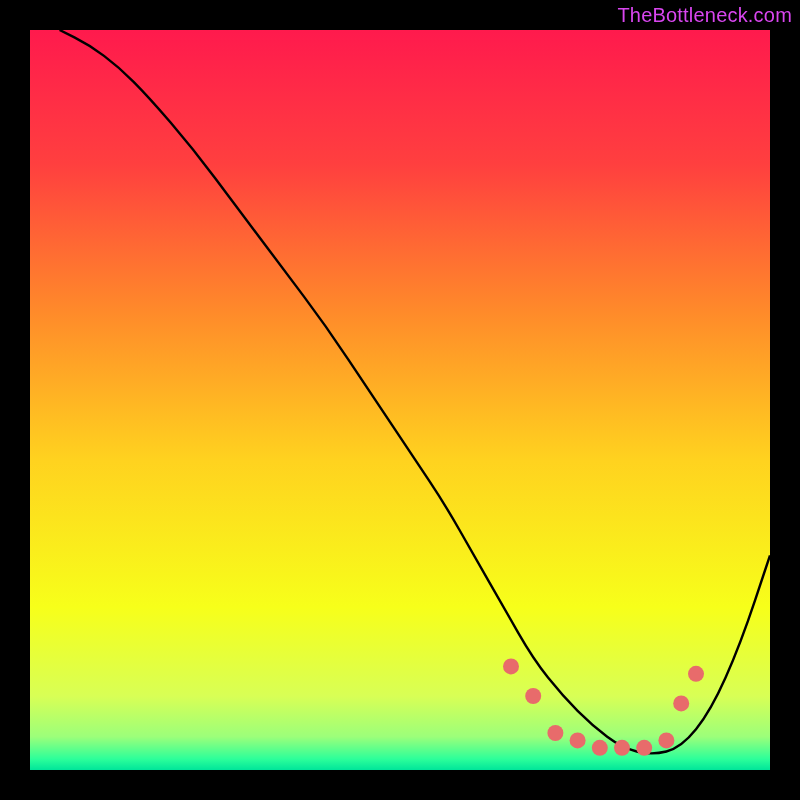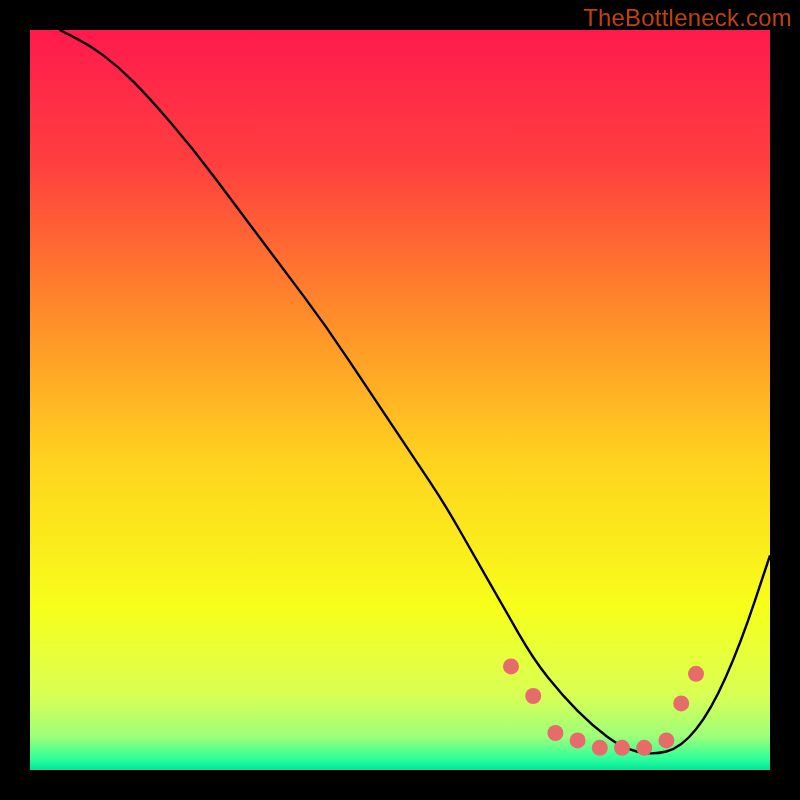--- a/index.html
+++ b/index.html
@@ -23,23 +23,23 @@
     left: 30px;
     top: 30px;
     width: 740px;
     height: 740px;
   }
   .watermark {
     position: absolute;
     top: 4px;
     right: 8px;
     font-family: Arial, Helvetica, sans-serif;
-    font-size: 24px;
+    font-size: 20px;
     font-weight: 500;
-    color: #c2410c;
+    color: #d946ef;
     letter-spacing: 0.2px;
   }
   svg { display: block; }
 </style>
 </head>
 <body>
 
 <div class="frame">
   <div class="watermark">TheBottleneck.com</div>
   <div class="plot">

